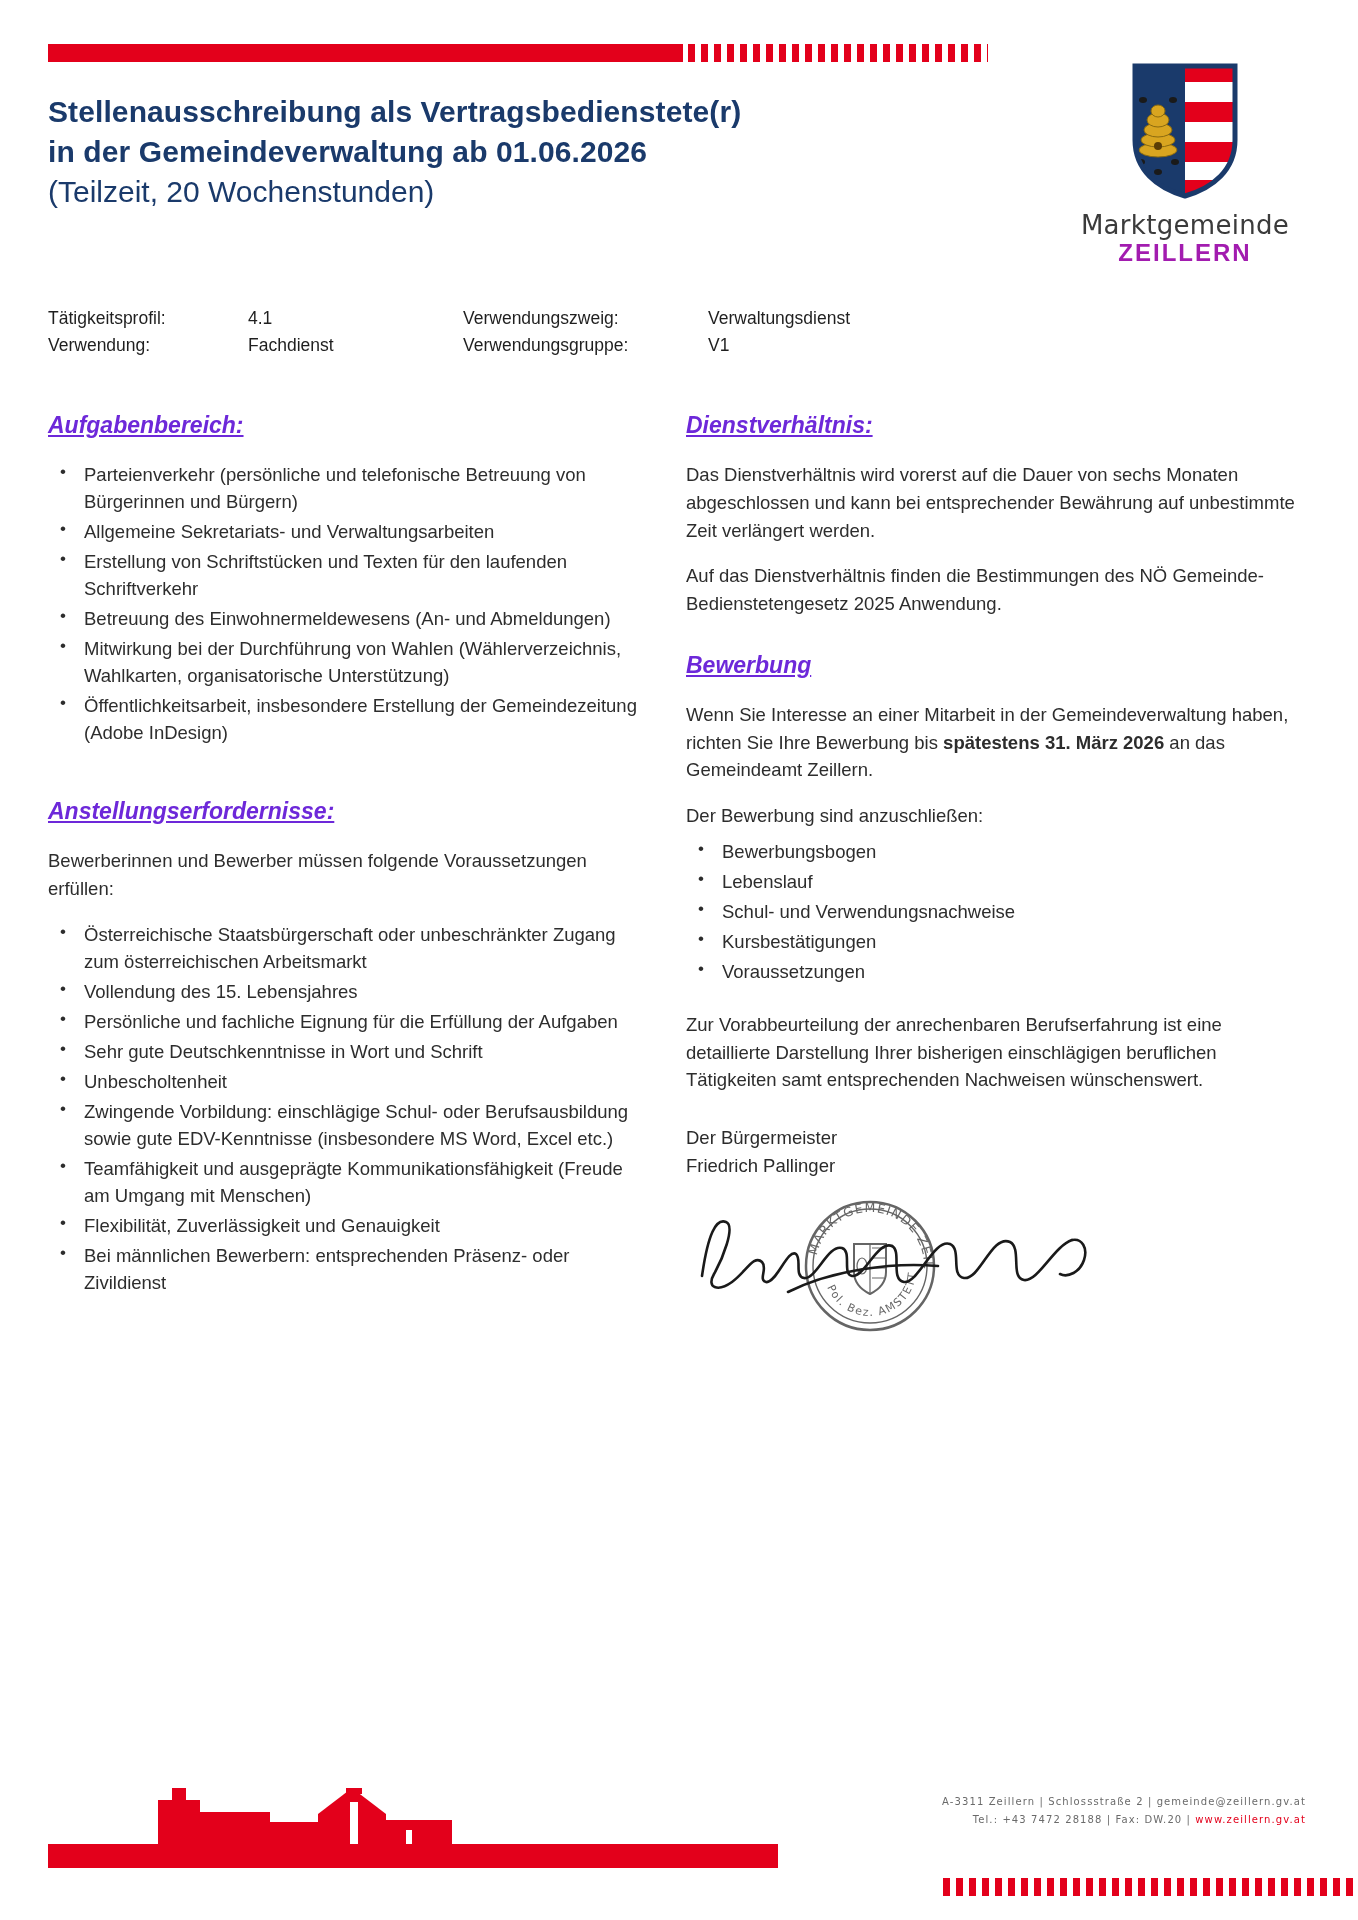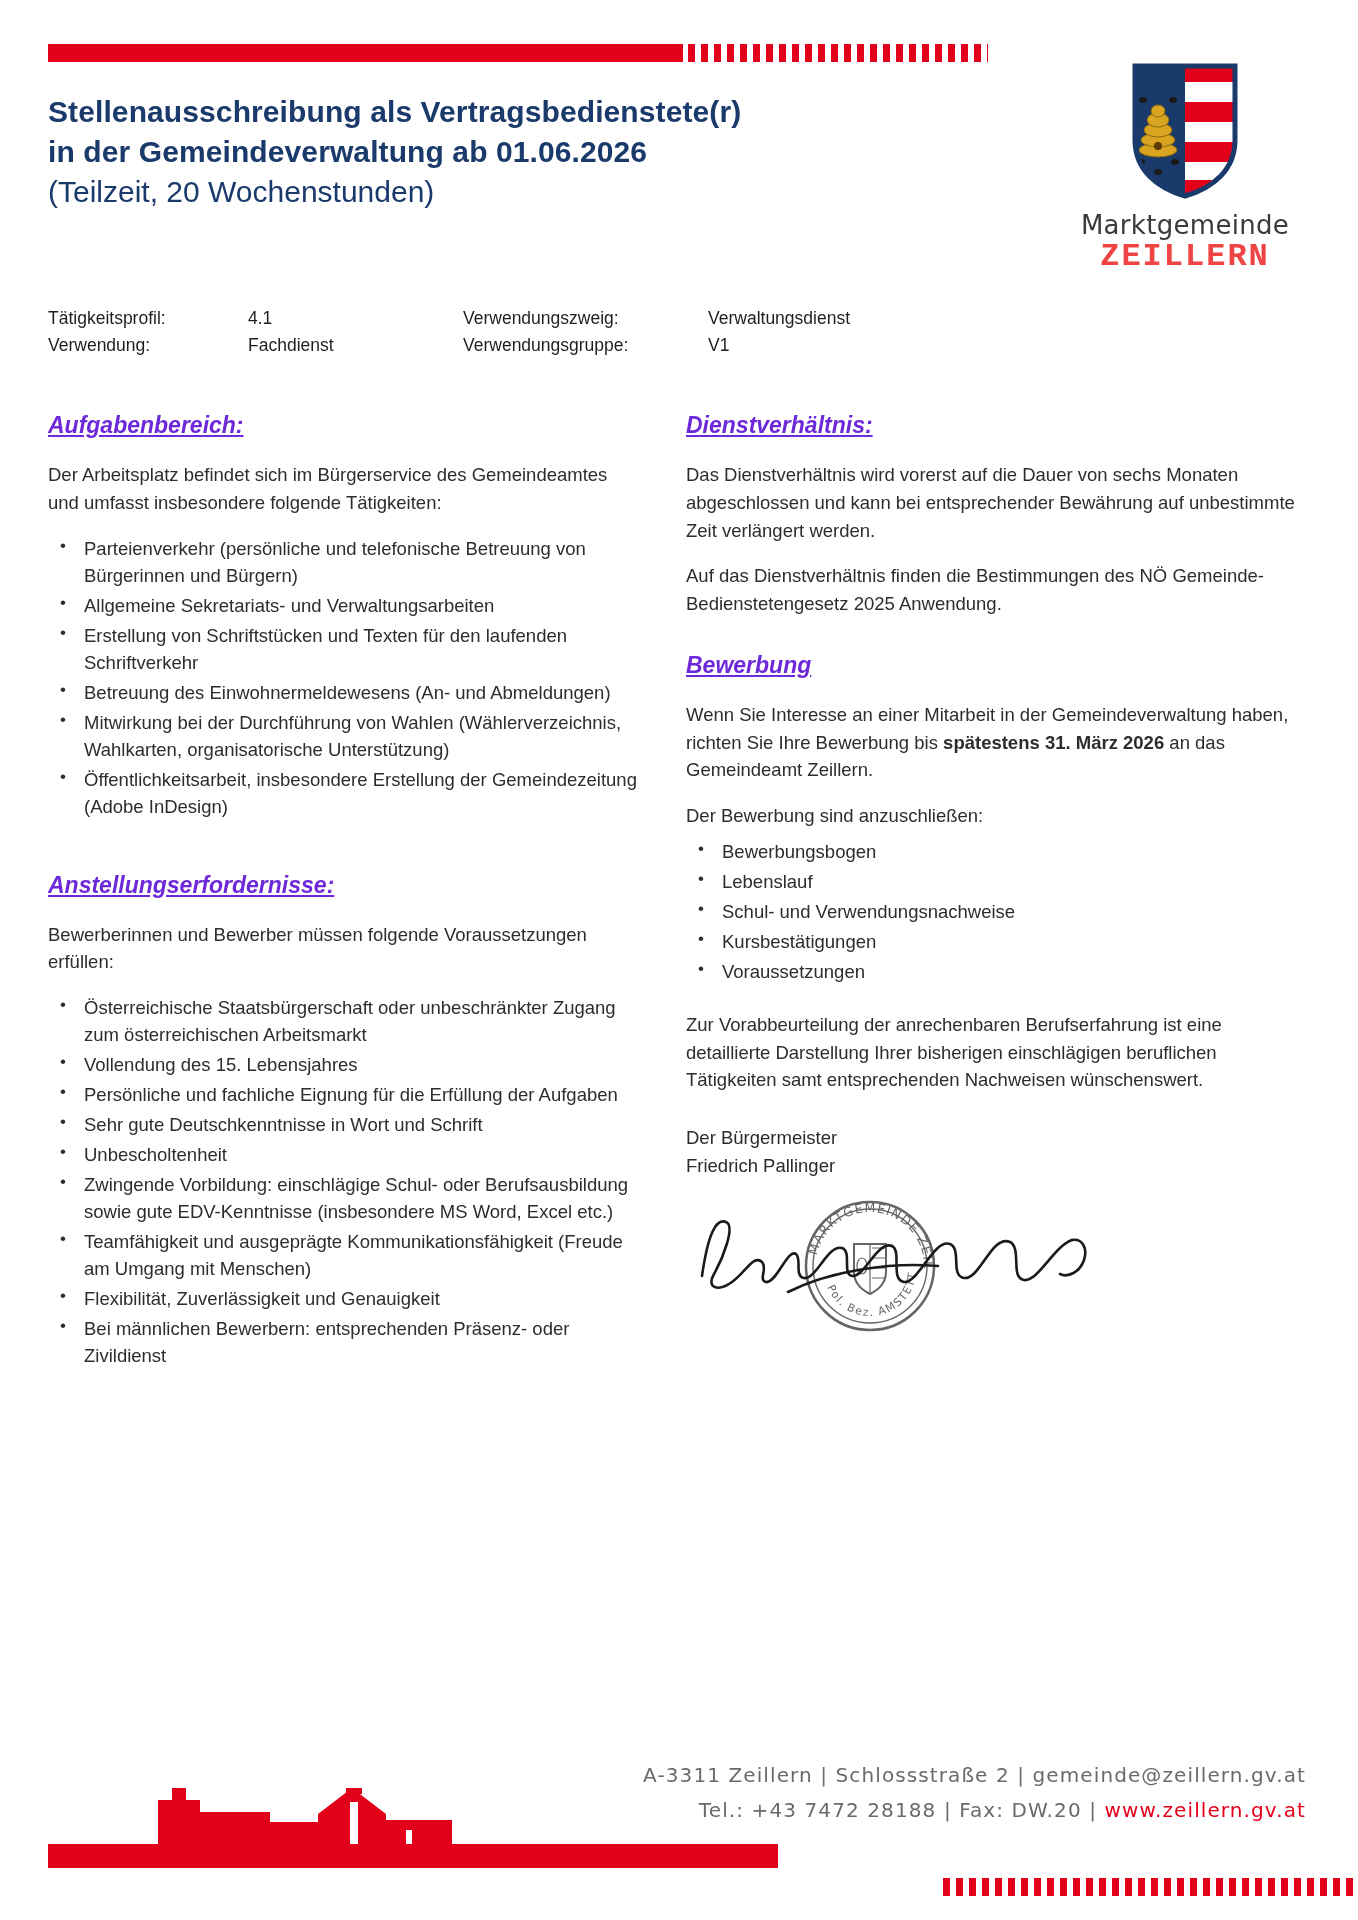--- a/index.html
+++ b/index.html
@@ -75,26 +75,26 @@
   }
   .crest svg { display: block; }
   .logo-text-1 {
     margin-top: 10px;
     font-size: 26px;
     color: #3b3b3b;
     letter-spacing: .3px;
     font-family: "DejaVu Sans", sans-serif;
   }
   .logo-text-2 {
-    font-size: 32px;
+    font-size: 24px;
     font-weight: bold;
-    color: #ef4444;
+    color: #a21caf;
     letter-spacing: 2px;
     line-height: 1.05;
-    font-family: Liberation Mono, monospace;
+    font-family: Liberation Sans, sans-serif;
   }
 
   
   .meta {
     position: absolute;
     left: 48px;
     top: 305px;
     width: 960px;
     font-size: 17.5px;
     font-weight: normal;
@@ -189,21 +189,21 @@
     left: 0;
     bottom: 52px;
     width: 100%;
     height: 110px;
   }
   .footer-text {
     position: absolute;
     right: 52px;
     bottom: 92px;
     text-align: right;
-    font-size: 20px;
+    font-size: 10px;
     color: #6a6a6a;
     letter-spacing: 1.1px;
     line-height: 1.75;
     font-family: "DejaVu Sans", sans-serif;
   }
   .footer-text .red { color: #e3001b; }
   .footer-dashes {
     position: absolute;
     right: 0;
     bottom: 24px;
@@ -277,21 +277,20 @@
     <div class="meta-c1">Verwendung:</div>
     <div class="meta-c2">Fachdienst</div>
     <div class="meta-c3">Verwendungsgruppe:</div>
     <div class="meta-c4">V1</div>
   </div>
 </div>
 
 <div class="col col-left">
 
   <h2 class="section">Aufgabenbereich:</h2>
-  <p class="body">Der Arbeitsplatz befindet sich im Bürgerservice des Gemeindeamtes und umfasst insbesondere folgende Tätigkeiten:</p>
   <ul class="bullets">
     <li>Parteienverkehr (persönliche und telefonische Betreuung von Bürgerinnen und Bürgern)</li>
     <li>Allgemeine Sekretariats- und Verwaltungsarbeiten</li>
     <li>Erstellung von Schriftstücken und Texten für den laufenden Schriftverkehr</li>
     <li>Betreuung des Einwohnermeldewesens (An- und Abmeldungen)</li>
     <li>Mitwirkung bei der Durchführung von Wahlen (Wählerverzeichnis, Wahlkarten, organisatorische Unterstützung)</li>
     <li>Öffentlichkeitsarbeit, insbesondere Erstellung der Gemeindezeitung (Adobe InDesign)</li>
   </ul>
 
   <h2 class="section spaced">Anstellungserfordernisse:</h2>

